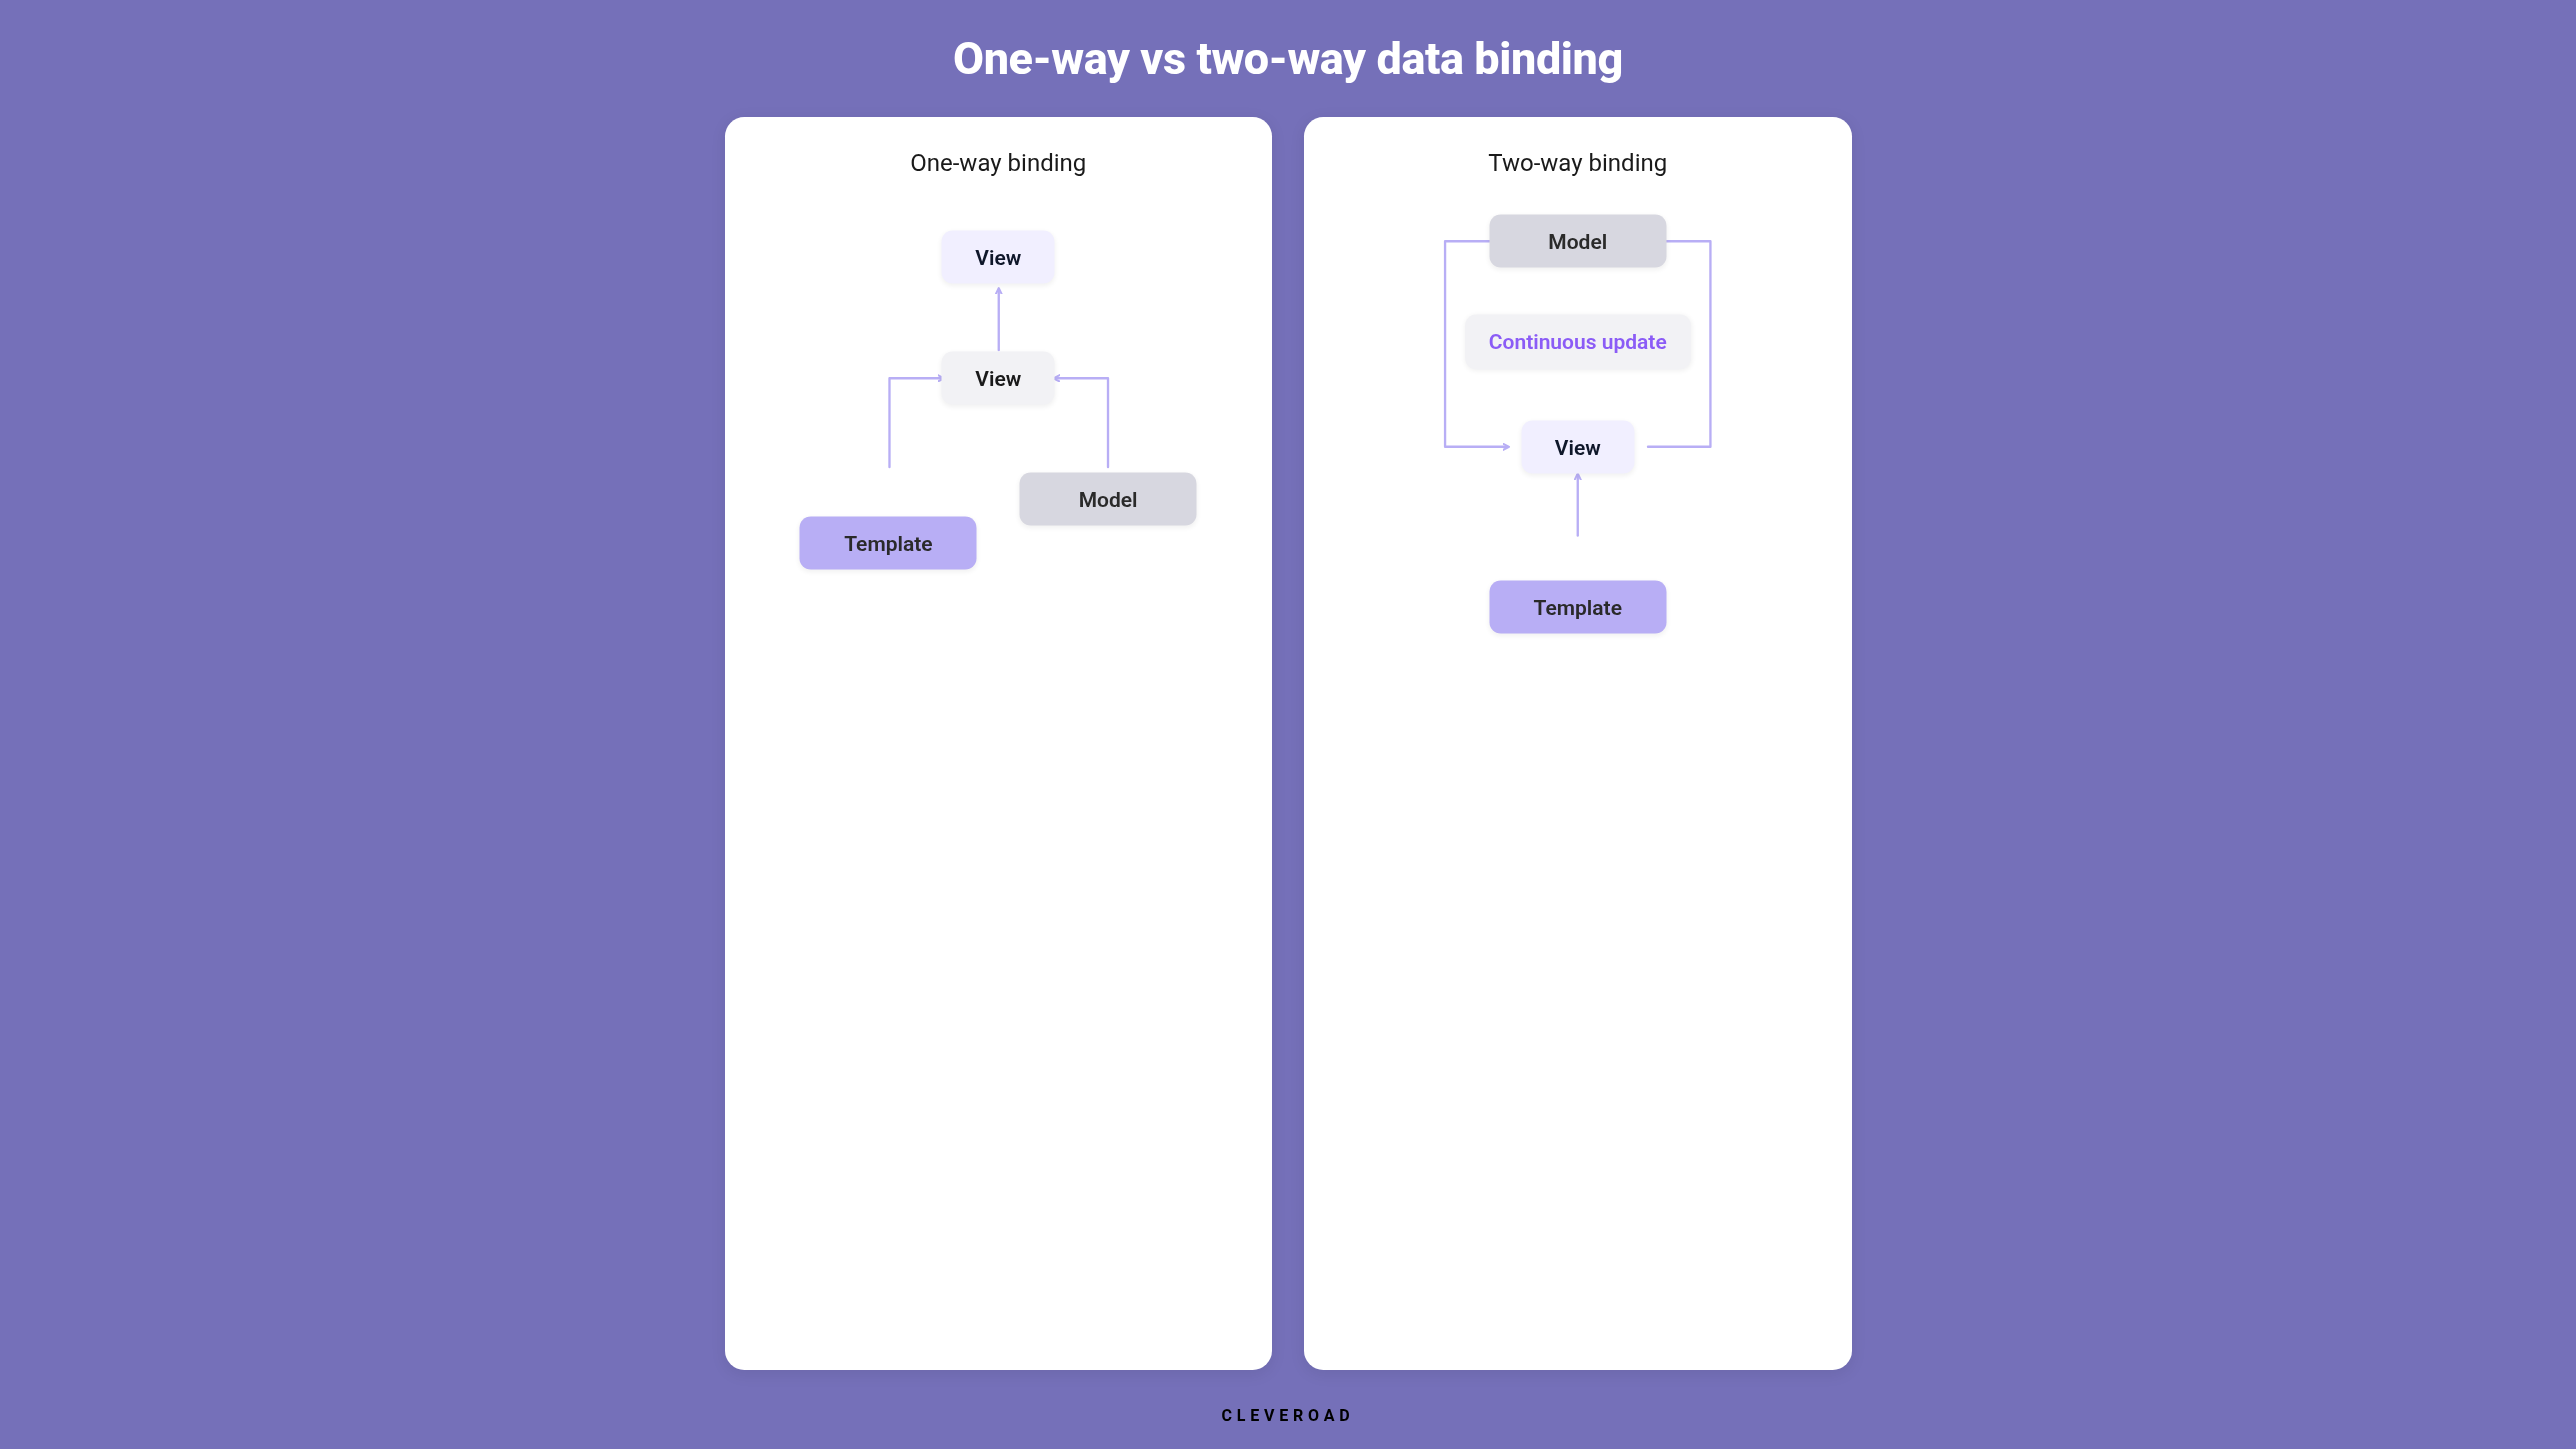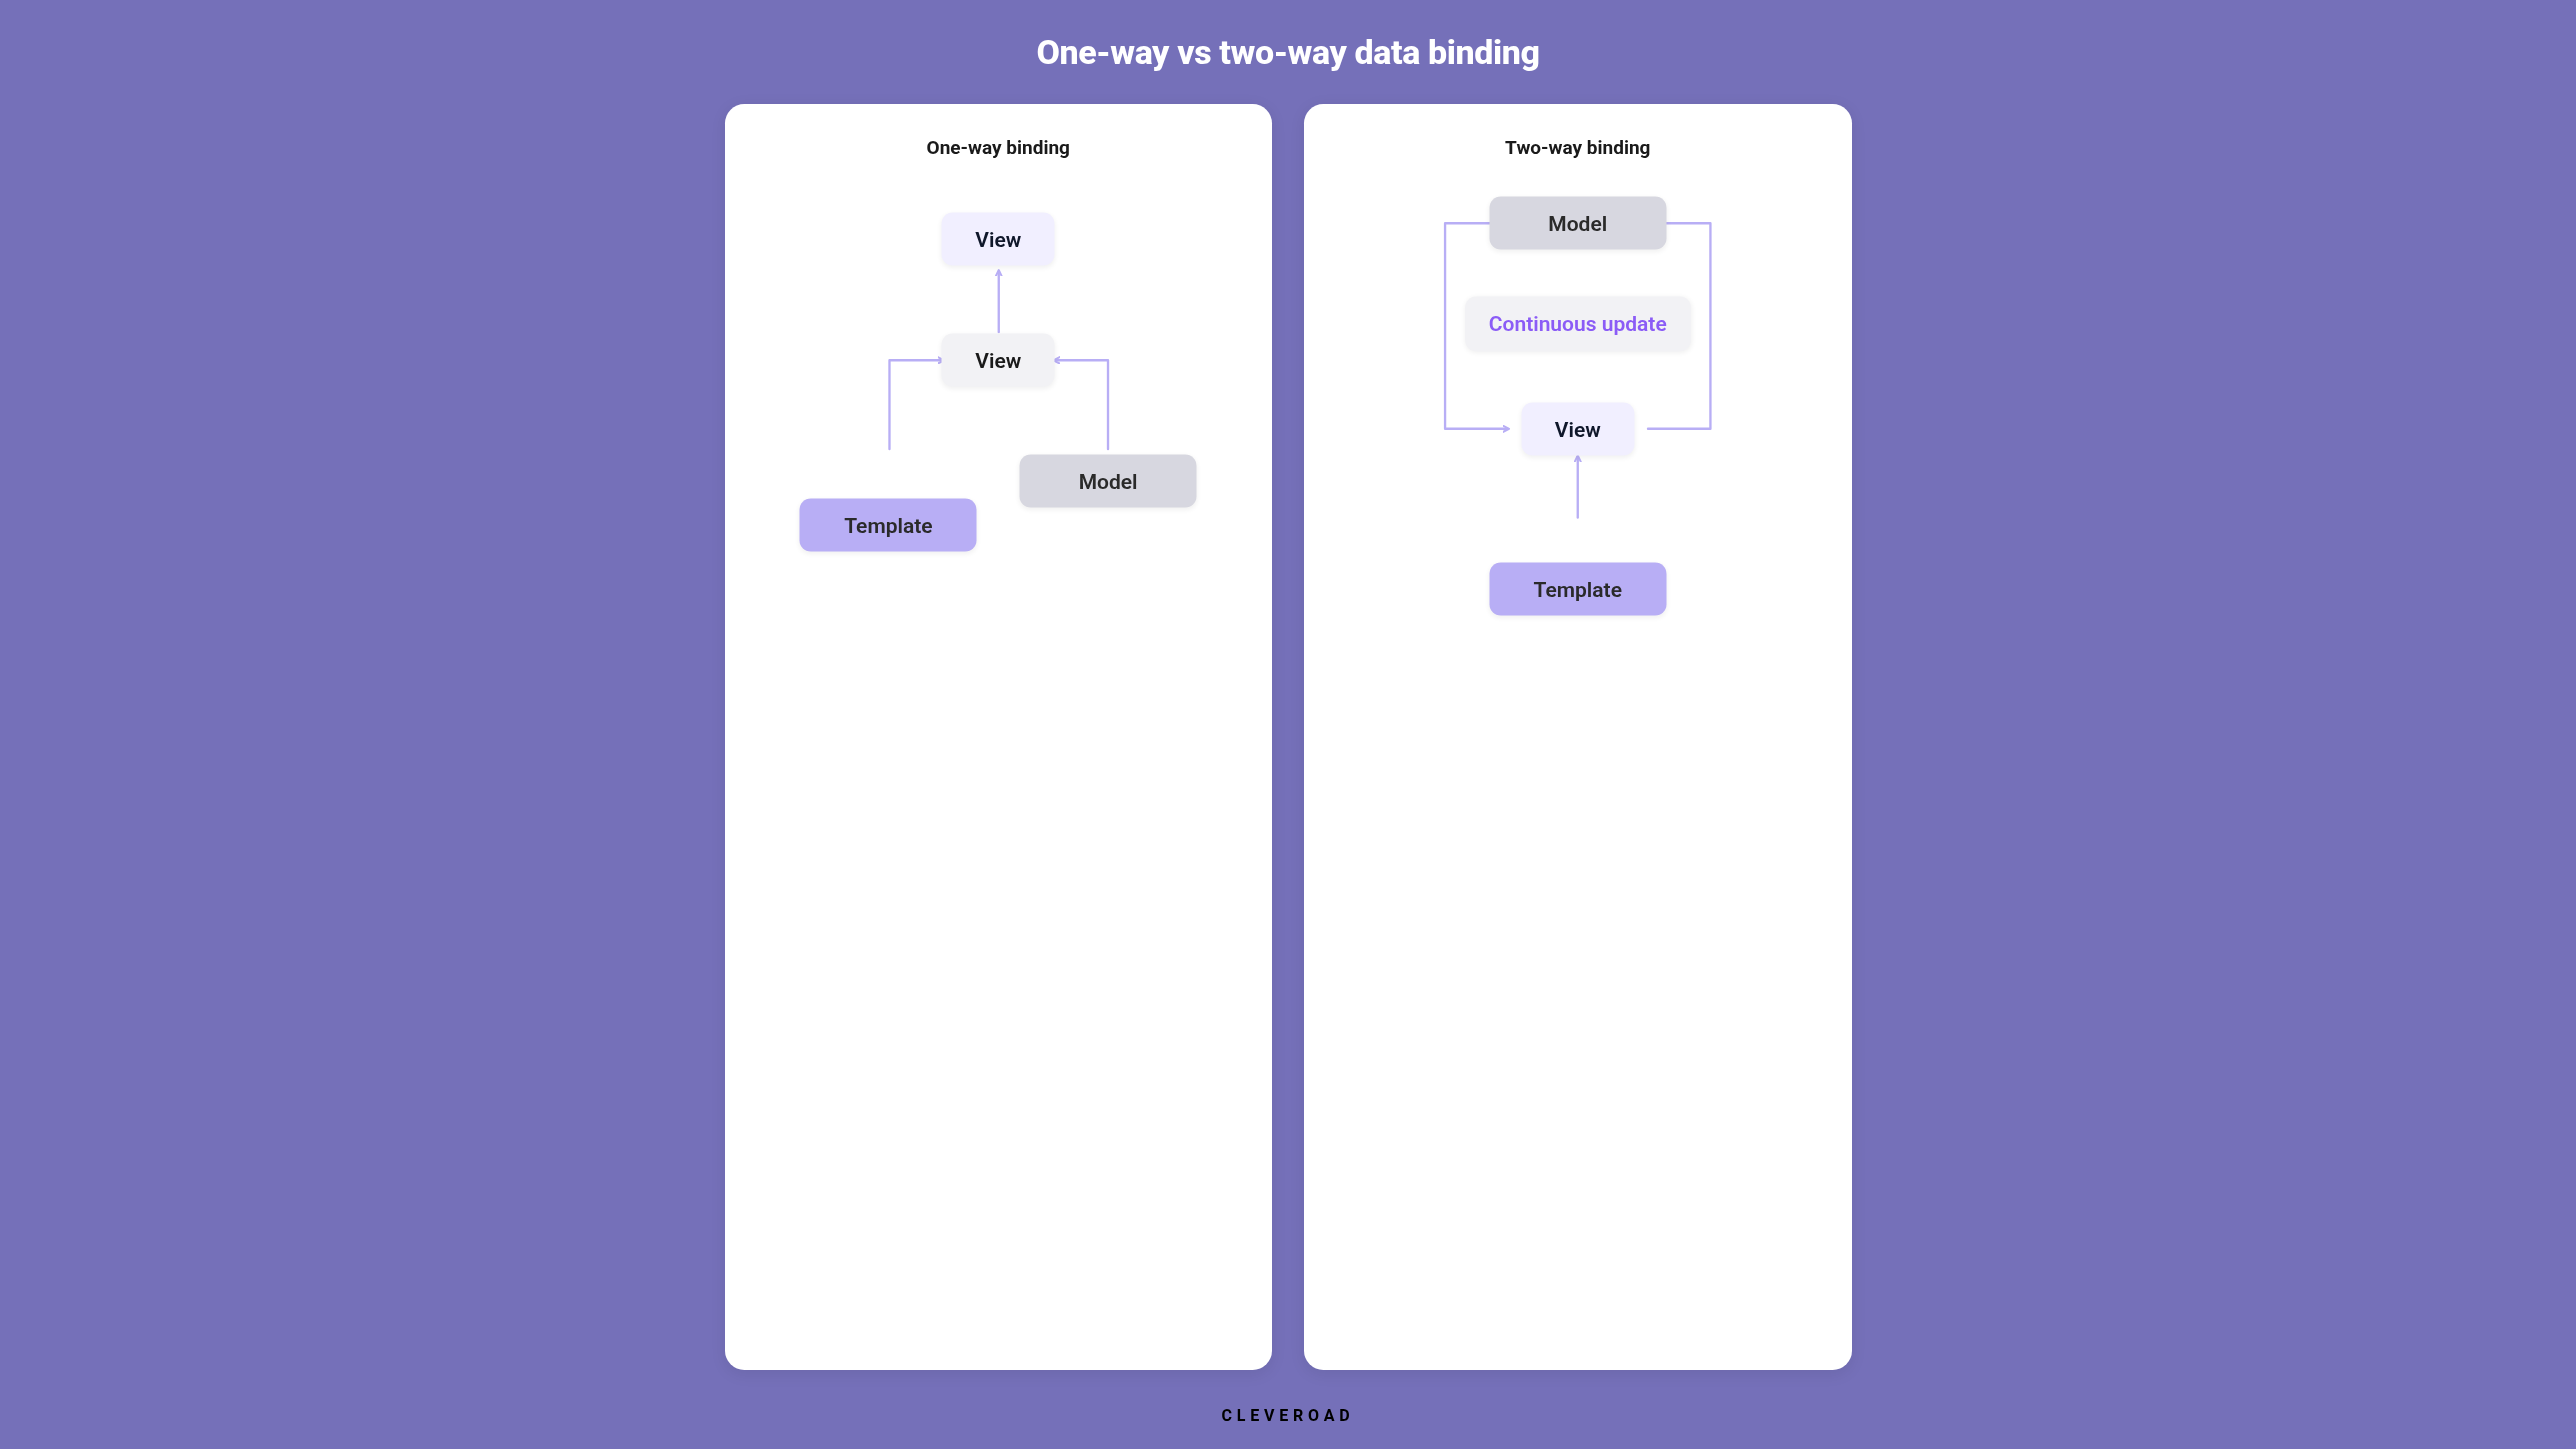--- a/index.html
+++ b/index.html
@@ -8,21 +8,21 @@
     background: #7570b9;
     font-family: -apple-system, BlinkMacSystemFont, "Segoe UI", Roboto, "Helvetica Neue", Arial, sans-serif;
     display: flex;
     flex-direction: column;
     align-items: center;
     min-height: 100vh;
     padding: 32px 64px 24px 64px;
   }
   .page-title {
     color: #ffffff;
-    font-size: 34px;
+    font-size: 45px;
     font-weight: 800;
     text-align: center;
     margin-bottom: 32px;
     letter-spacing: -0.4px;
   }
   .panels {
     display: flex;
     gap: 32px;
     width: 100%;
     max-width: 1127px;
@@ -31,22 +31,22 @@
   .panel {
     background: #ffffff;
     border-radius: 19.3px;
     flex: 1;
     padding: 32px 24px 40px 24px;
     position: relative;
     box-shadow: 0 3.2px 16px rgba(0,0,0,0.08);
   }
   .panel-title {
     text-align: center;
-    font-size: 19px;
-    font-weight: 700;
+    font-size: 24px;
+    font-weight: 400;
     color: #1a1a1a;
     margin-bottom: 24px;
   }
   .diagram {
     position: relative;
     width: 100%;
     height: 403px;
   }
   .node {
     position: absolute;

